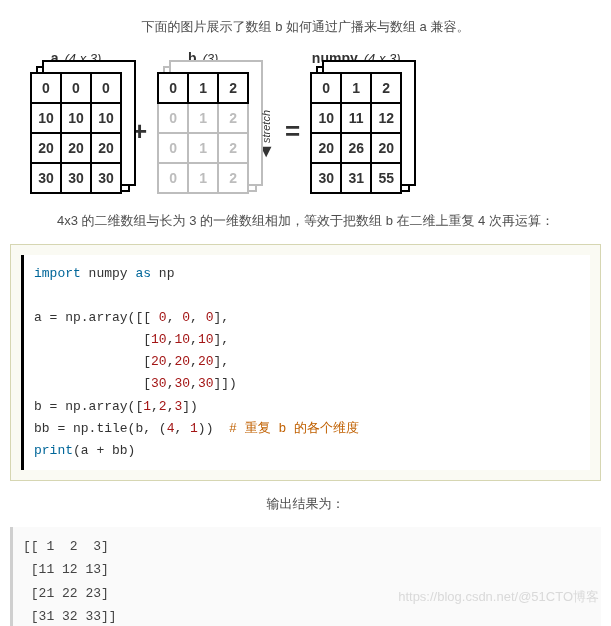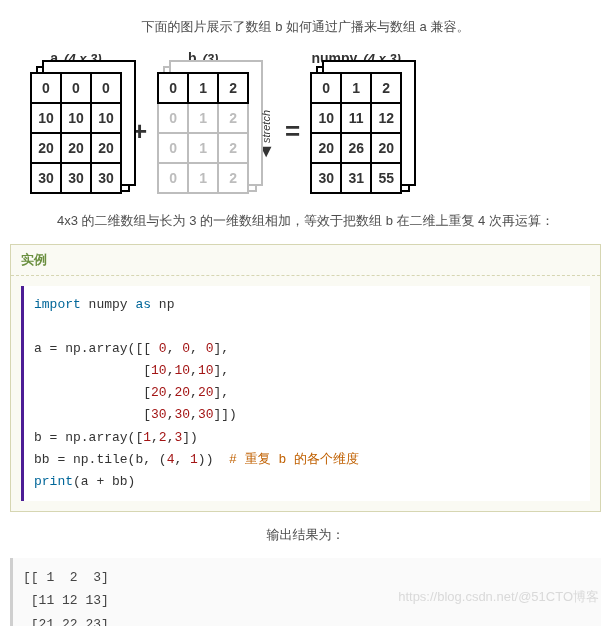--- a/index.html
+++ b/index.html
@@ -15,21 +15,21 @@
   .intro, .expl, .outlabel { color: #4d4d4d; margin: 6px 0 14px; text-align: center; }
   .diagram-row {
     display: flex;
     align-items: center;
     gap: 8px;
     margin: 0 10px 18px 20px;
   }
   .block { display:flex; flex-direction:column; align-items:center; }
   .block-head { display:flex; align-items:baseline; gap:6px; margin-bottom:6px;}
   .arr-name { font-weight:bold; font-size:14px; }
-  .arr-shape { font-style:italic; font-size:13px; font-weight:bold; }
+  .arr-shape { font-style:italic; font-size:13px; font-weight:normal; }
   .cube { position:relative; display:inline-block; }
   .depth {
     position:absolute;
     border:2px solid #000;
     background:#fff;
   }
   table.arr {
     border-collapse:collapse;
     position:relative;
     z-index:2;
@@ -68,21 +68,21 @@
     padding:6px 10px;
     font-size:13px;
     color:#6a8f3f;
     font-weight:bold;
     border-bottom:1px dashed #d6d6b2;
   }
   .code-inner {
     background:#fff;
     margin:10px;
     padding:8px 10px;
-    border-left:3px solid #4c1d95;
+    border-left:3px solid #000000;
     font-family:Consolas, "Courier New", monospace;
     font-size:13px;
     line-height:1.7;
     white-space:pre;
     overflow-x:auto;
   }
   .kw { color:#069; }
   .num { color:#a31515; }
   .cmt { color:#c06000; }
   .output-box {
@@ -222,21 +222,20 @@
       </tbody>
         </table>
     </div>
   </div>
 
 </div>
 
 <p class="expl">4x3 的二维数组与长为 3 的一维数组相加，等效于把数组 b 在二维上重复 4 次再运算：</p>
 
 <div class="example-box">
-  <div class="example-head">实例</div>
   <div class="code-inner"><span class="kw">import</span><span> numpy </span><span class="kw">as</span><span> np</span>
 <span></span>
 <span>a = np.array([[ </span><span class="num">0</span>, <span class="num">0</span>, <span class="num">0</span><span>],</span>
 <span>              [</span><span class="num">10</span>,<span class="num">10</span>,<span class="num">10</span><span>],</span>
 <span>              [</span><span class="num">20</span>,<span class="num">20</span>,<span class="num">20</span><span>],</span>
 <span>              [</span><span class="num">30</span>,<span class="num">30</span>,<span class="num">30</span><span>]])</span>
 <span>b = np.array([</span><span class="num">1</span>,<span class="num">2</span>,<span class="num">3</span><span>])</span>
 <span>bb = np.tile(b, (</span><span class="num">4</span>, <span class="num">1</span><span>))  </span><span class="cmt"># 重复 b 的各个维度</span>
 <span class="kw">print</span><span>(a + bb)</span></div>
 </div>

